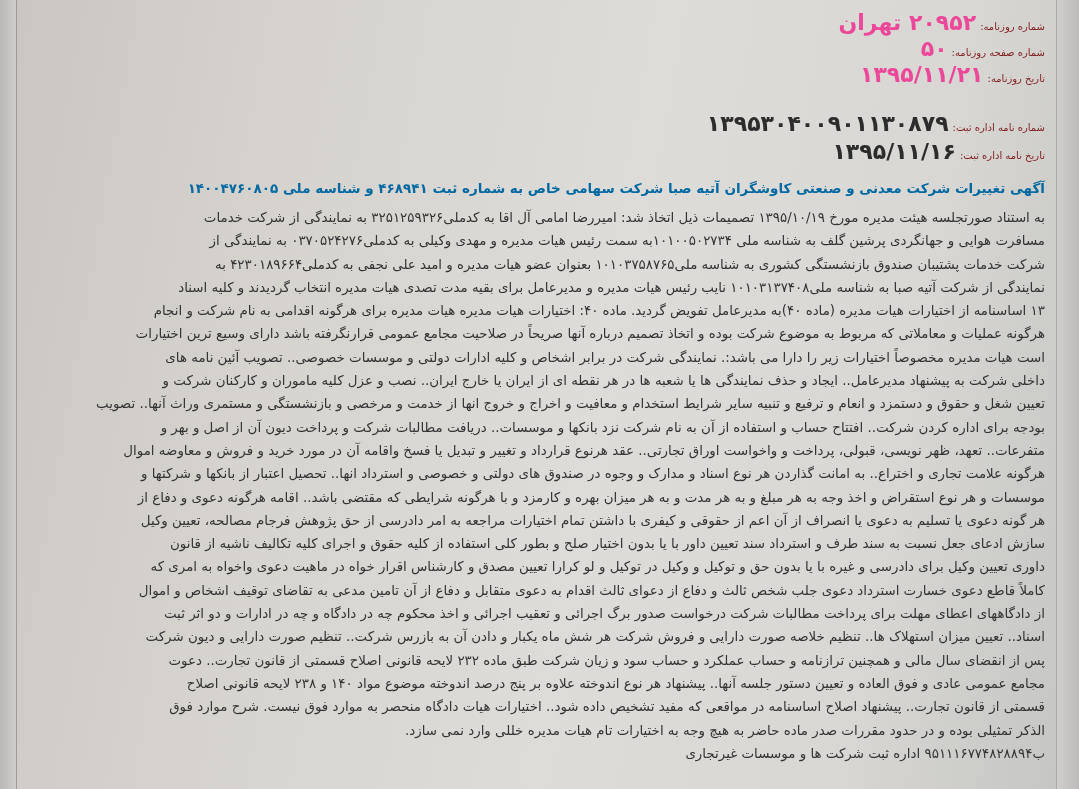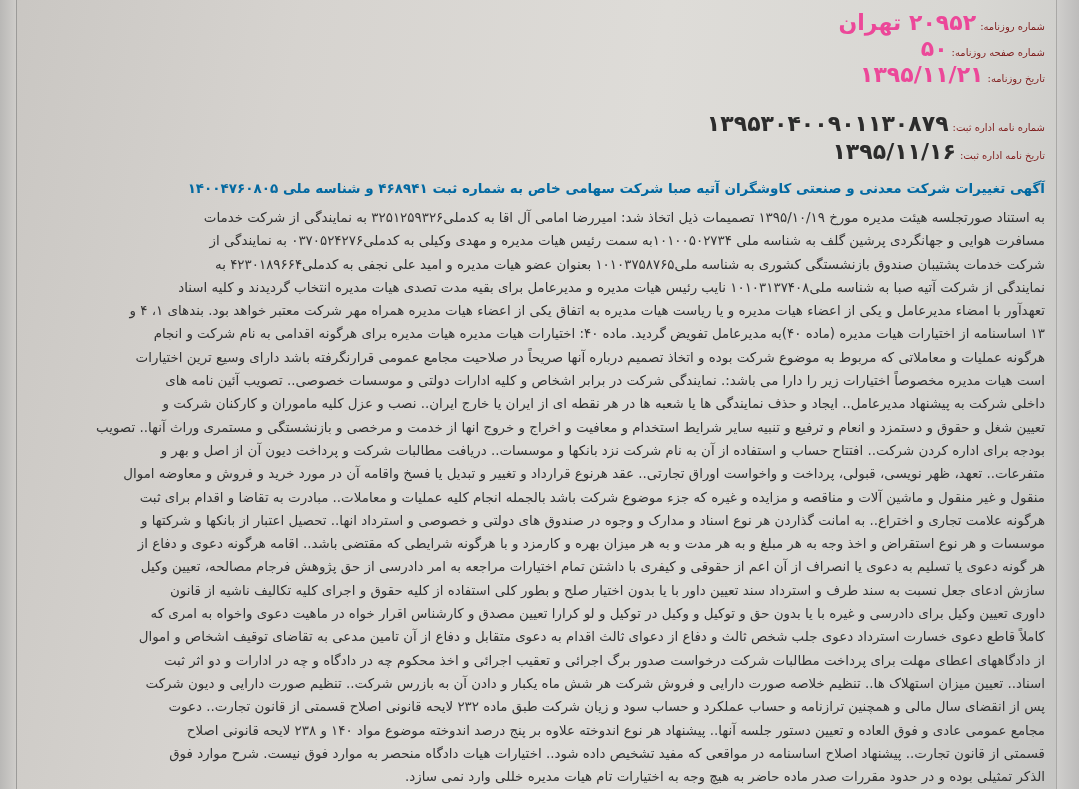--- a/index.html
+++ b/index.html
@@ -144,29 +144,27 @@
     </div>
   </div>
 
   <div class="notice-title">آگهی تغییرات شرکت معدنی و صنعتی کاوشگران آتیه صبا شرکت سهامی خاص به شماره ثبت ۴۶۸۹۴۱ و شناسه ملی ۱۴۰۰۴۷۶۰۸۰۵</div>
 
   <div class="notice-body">
     <span class="line">به استناد صورتجلسه هیئت مدیره مورخ ۱۳۹۵/۱۰/۱۹ تصمیمات ذیل اتخاذ شد: امیررضا امامی آل اقا به کدملی۳۲۵۱۲۵۹۳۲۶ به نمایندگی از شرکت خدمات</span>
     <span class="line">مسافرت هوایی و جهانگردی پرشین گلف به شناسه ملی ۱۰۱۰۰۵۰۲۷۳۴به سمت رئیس هیات مدیره و مهدی وکیلی به کدملی۰۳۷۰۵۲۴۲۷۶ به نمایندگی از</span>
     <span class="line">شرکت خدمات پشتیبان صندوق بازنشستگی کشوری به شناسه ملی۱۰۱۰۳۷۵۸۷۶۵ بعنوان عضو هیات مدیره و امید علی نجفی به کدملی۴۲۳۰۱۸۹۶۶۴ به</span>
     <span class="line">نمایندگی از شرکت آتیه صبا به شناسه ملی۱۰۱۰۳۱۳۷۴۰۸ نایب رئیس هیات مدیره و مدیرعامل برای بقیه مدت تصدی هیات مدیره انتخاب گردیدند و کلیه اسناد</span>
-    <span class="line">تعهدآور با امضاء مدیرعامل و یکی از اعضاء هیات مدیره و یا ریاست هیات مدیره به اتفاق یکی از اعضاء هیات مدیره همراه مهر شرکت معتبر خواهد بود. بندهای ۱، ۴ و</span>
     <span class="line">۱۳ اساسنامه از اختیارات هیات مدیره (ماده ۴۰)به مدیرعامل تفویض گردید. ماده ۴۰: اختیارات هیات مدیره هیات مدیره برای هرگونه اقدامی به نام شرکت و انجام</span>
     <span class="line">هرگونه عملیات و معاملاتی که مربوط به موضوع شرکت بوده و اتخاذ تصمیم درباره آنها صریحاً در صلاحیت مجامع عمومی قرارنگرفته باشد دارای وسیع ترین اختیارات</span>
     <span class="line">است هیات مدیره مخصوصاً اختیارات زیر را دارا می باشد:. نمایندگی شرکت در برابر اشخاص و کلیه ادارات دولتی و موسسات خصوصی.. تصویب آئین نامه های</span>
     <span class="line">داخلی شرکت به پیشنهاد مدیرعامل.. ایجاد و حذف نمایندگی ها یا شعبه ها در هر نقطه ای از ایران یا خارج ایران.. نصب و عزل کلیه ماموران و کارکنان شرکت و</span>
     <span class="line">تعیین شغل و حقوق و دستمزد و انعام و ترفیع و تنبیه سایر شرایط استخدام و معافیت و اخراج و خروج انها از خدمت و مرخصی و بازنشستگی و مستمری وراث آنها.. تصویب</span>
     <span class="line">بودجه برای اداره کردن شرکت.. افتتاح حساب و استفاده از آن به نام شرکت نزد بانکها و موسسات.. دریافت مطالبات شرکت و پرداخت دیون آن از اصل و بهر و</span>
     <span class="line">متفرعات.. تعهد، ظهر نویسی، قبولی، پرداخت و واخواست اوراق تجارتی.. عقد هرنوع قرارداد و تغییر و تبدیل یا فسخ واقامه آن در مورد خرید و فروش و معاوضه اموال</span>
-    <span class="line">منقول و غیر منقول و ماشین آلات و مناقصه و مزایده و غیره که جزء موضوع شرکت باشد بالجمله انجام کلیه عملیات و معاملات.. مبادرت به تقاضا و اقدام برای ثبت</span>
     <span class="line">هرگونه علامت تجاری و اختراع.. به امانت گذاردن هر نوع اسناد و مدارک و وجوه در صندوق های دولتی و خصوصی و استرداد انها.. تحصیل اعتبار از بانکها و شرکتها و</span>
     <span class="line">موسسات و هر نوع استقراض و اخذ وجه به هر مبلغ و به هر مدت و به هر میزان بهره و کارمزد و با هرگونه شرایطی که مقتضی باشد.. اقامه هرگونه دعوی و دفاع از</span>
     <span class="line">هر گونه دعوی یا تسلیم به دعوی یا انصراف از آن اعم از حقوقی و کیفری با داشتن تمام اختیارات مراجعه به امر دادرسی از حق پژوهش فرجام مصالحه، تعیین وکیل</span>
     <span class="line">سازش ادعای جعل نسبت به سند طرف و استرداد سند تعیین داور با یا بدون اختیار صلح و بطور کلی استفاده از کلیه حقوق و اجرای کلیه تکالیف ناشیه از قانون</span>
     <span class="line">داوری تعیین وکیل برای دادرسی و غیره با یا بدون حق و توکیل و وکیل در توکیل و لو کرارا تعیین مصدق و کارشناس اقرار خواه در ماهیت دعوی واخواه به امری که</span>
     <span class="line">کاملاً قاطع دعوی خسارت استرداد دعوی جلب شخص ثالث و دفاع از دعوای ثالث اقدام به دعوی متقابل و دفاع از آن تامین مدعی به تقاضای توقیف اشخاص و اموال</span>
     <span class="line">از دادگاههای اعطای مهلت برای پرداخت مطالبات شرکت درخواست صدور برگ اجرائی و تعقیب اجرائی و اخذ محکوم چه در دادگاه و چه در ادارات و دو اثر ثبت</span>
     <span class="line">اسناد.. تعیین میزان استهلاک ها.. تنظیم خلاصه صورت دارایی و فروش شرکت هر شش ماه یکبار و دادن آن به بازرس شرکت.. تنظیم صورت دارایی و دیون شرکت</span>
     <span class="line">پس از انقضای سال مالی و همچنین ترازنامه و حساب عملکرد و حساب سود و زیان شرکت طبق ماده ۲۳۲ لایحه قانونی اصلاح قسمتی از قانون تجارت.. دعوت</span>
     <span class="line">مجامع عمومی عادی و فوق العاده و تعیین دستور جلسه آنها.. پیشنهاد هر نوع اندوخته علاوه بر پنج درصد اندوخته موضوع مواد ۱۴۰ و ۲۳۸ لایحه قانونی اصلاح</span>

